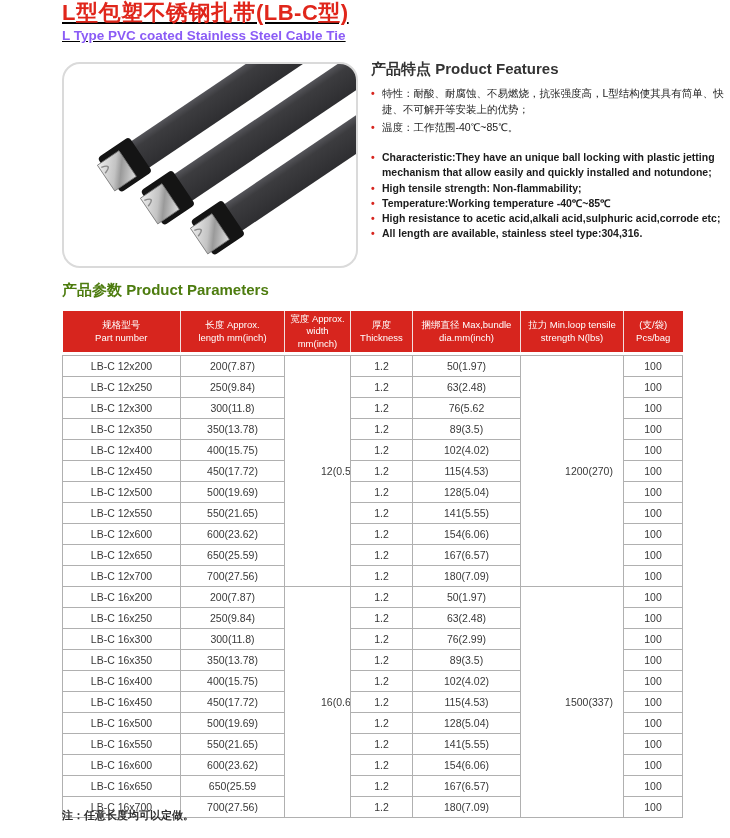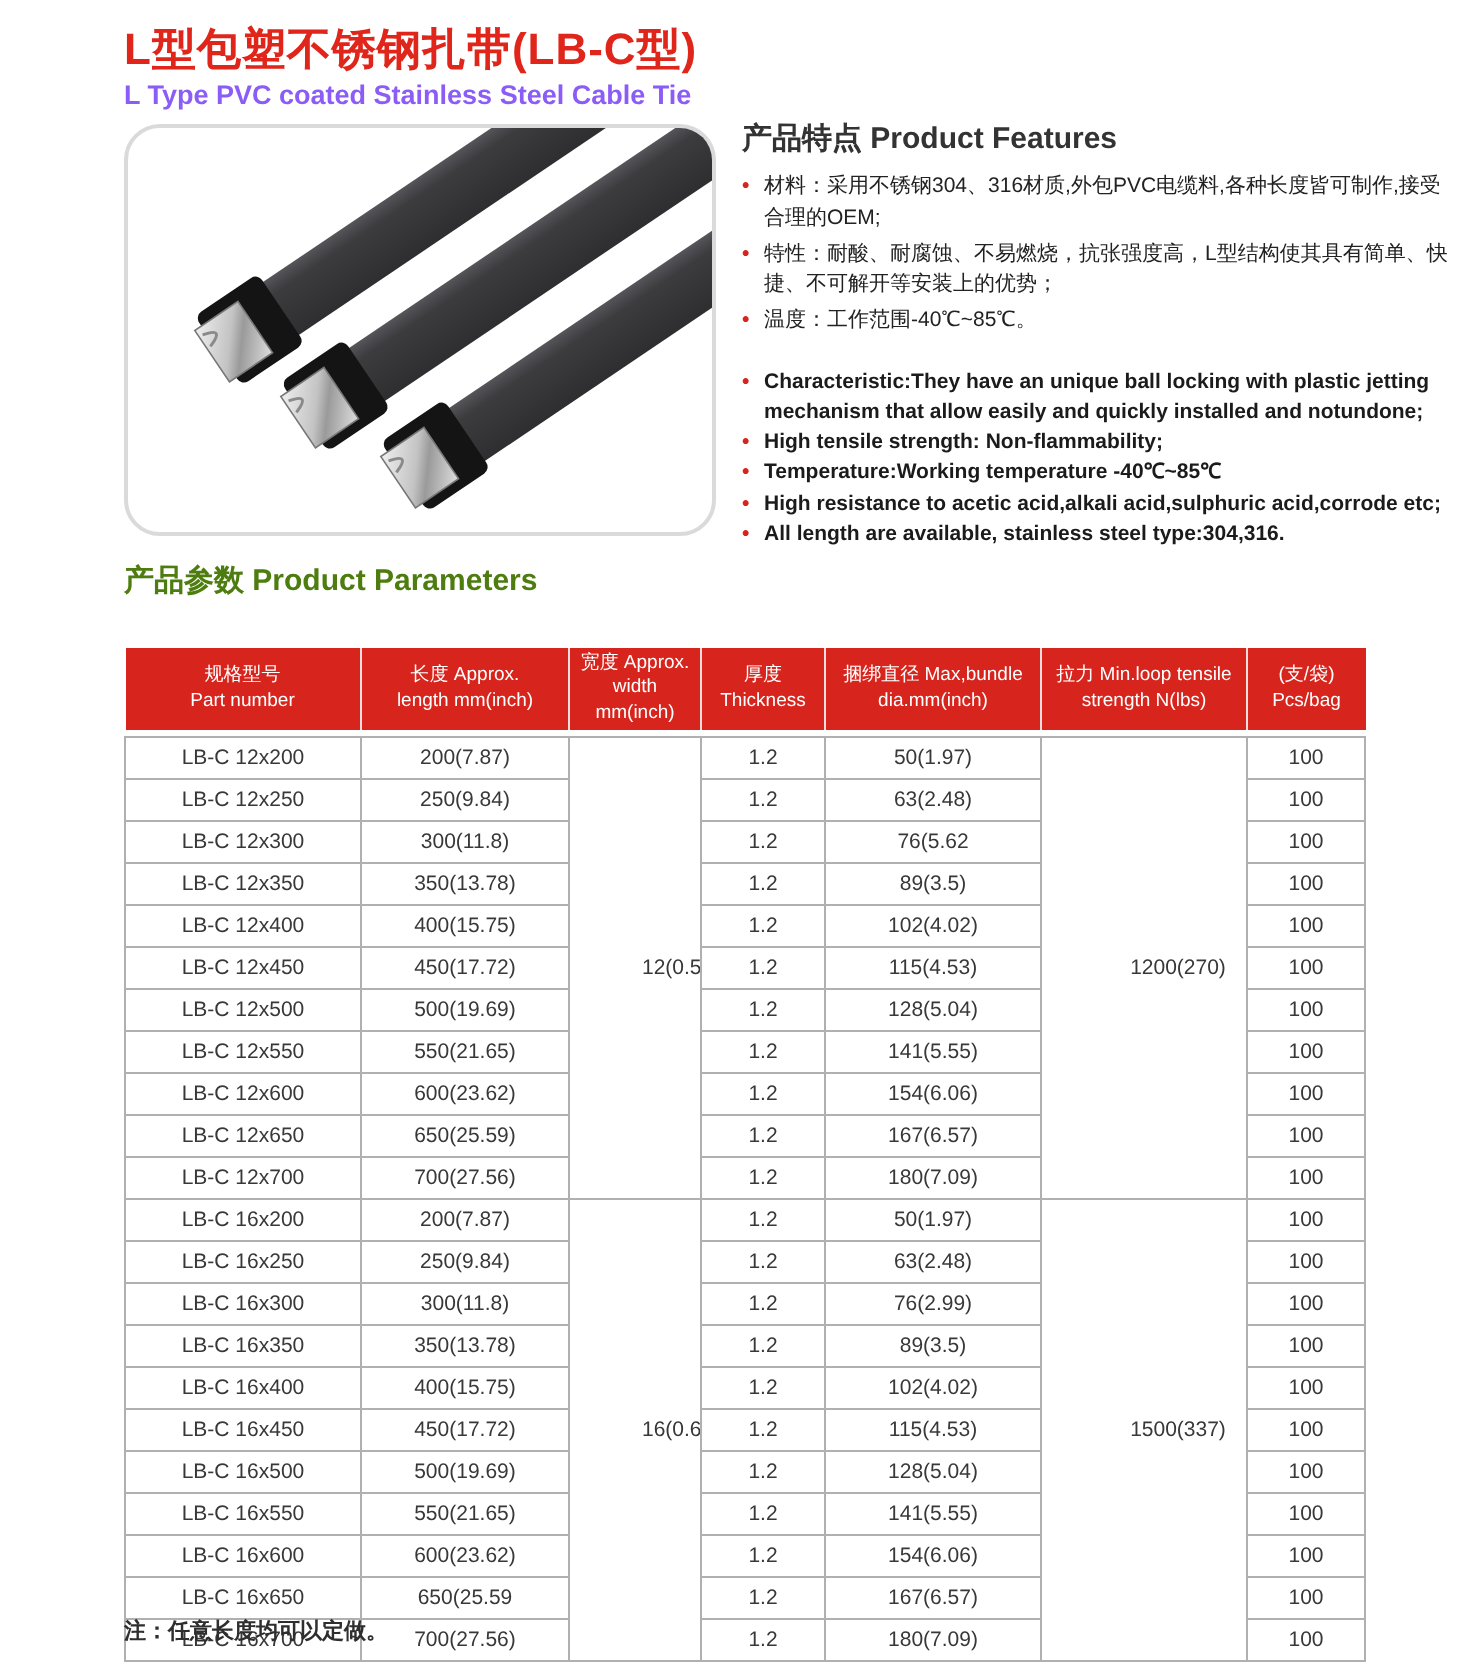--- a/index.html
+++ b/index.html
@@ -2,21 +2,21 @@
 <html><head>
 <meta charset="utf-8">
 <style>
   html,body { margin:0; padding:0; }
   body {
     width:730px; height:838px; background:#ffffff; position:relative;
     font-family:"Liberation Sans", sans-serif; overflow:hidden;
   }
 
   
-  .page-header { position:absolute; left:62px; top:12px; }
+  .page-header { position:absolute; left:62px; top:0;text-decoration:underline; }
   .title-cn { font-size:22px; font-weight:bold; color:#e0261b; letter-spacing:.5px; line-height:1.2; }
   .title-en { font-size:13.5px; font-weight:bold; color:#8b5cf6; margin-top:2px; }
 
   
   .photo {
     position:absolute; left:62px; top:62px; width:292px; height:202px;
     border:2px solid #dadada; border-radius:18px; overflow:hidden; background:#fff;
   }
 
   
@@ -31,21 +31,21 @@
     content:"\2022"; color:#d7251e; position:absolute; left:0; top:0; font-weight:bold;
   }
   .feature-list.cn li { margin-bottom:2px; }
   .feature-list.en { margin-top:15px; }
   .feature-list.en li { font-weight:600; color:#1b1b1b; line-height:1.45; }
 
   
   .params-heading { position:absolute; left:62px; top:281px; font-size:15px; font-weight:600; color:#4d7c0f; margin:0; }
 
   table.params {
-    position:absolute; left:62px; top:324px; width:620px;
+    position:absolute; left:62px; top:311px; width:620px;
     border-collapse:collapse; table-layout:fixed;
   }
   table.params thead th {
     background:#d7251e; color:#fff; font-weight:normal;
     font-size:9.5px; line-height:1.3; height:34px; padding:2px 1px;
     border:none; border-right:1px solid #f3dedd; vertical-align:middle; text-align:center;
   }
   table.params thead th:last-child { border-right:none;margin-top:25px; }
   table.params tr.spacer td { border:none; height:3px; padding:0; background:#fff; }
   table.params tbody td {
@@ -102,21 +102,20 @@
       <rect x="-24" y="-21" width="38" height="42" rx="4" fill="#141414"></rect>
       <rect x="-28" y="-15" width="26" height="31" fill="url(#metal)" stroke="#777" stroke-width="0.8"></rect>
       <path d="M -26 -11 q 12 3 0 7" stroke="#8a8a8a" stroke-width="1.5" fill="none"></path>
     </g>
   </svg>
 </div>
 
 <div class="features">
   <h2 class="features-heading">产品特点 Product Features</h2>
   <ul class="feature-list cn">
-      <li>材料：采用不锈钢304、316材质,外包PVC电缆料,各种长度皆可制作,接受合理的OEM;</li>
       <li>特性：耐酸、耐腐蚀、不易燃烧，抗张强度高，L型结构使其具有简单、快捷、不可解开等安装上的优势；</li>
       <li>温度：工作范围-40℃~85℃。</li>
     </ul>
   <ul class="feature-list en">
       <li>Characteristic:They have an unique ball locking with plastic jetting mechanism that allow easily and quickly installed and notundone;</li>
       <li>High tensile strength: Non-flammability;</li>
       <li>Temperature:Working temperature -40℃~85℃</li>
       <li>High resistance to acetic acid,alkali acid,sulphuric acid,corrode etc;</li>
       <li>All length are available, stainless steel type:304,316.</li>
     </ul>

